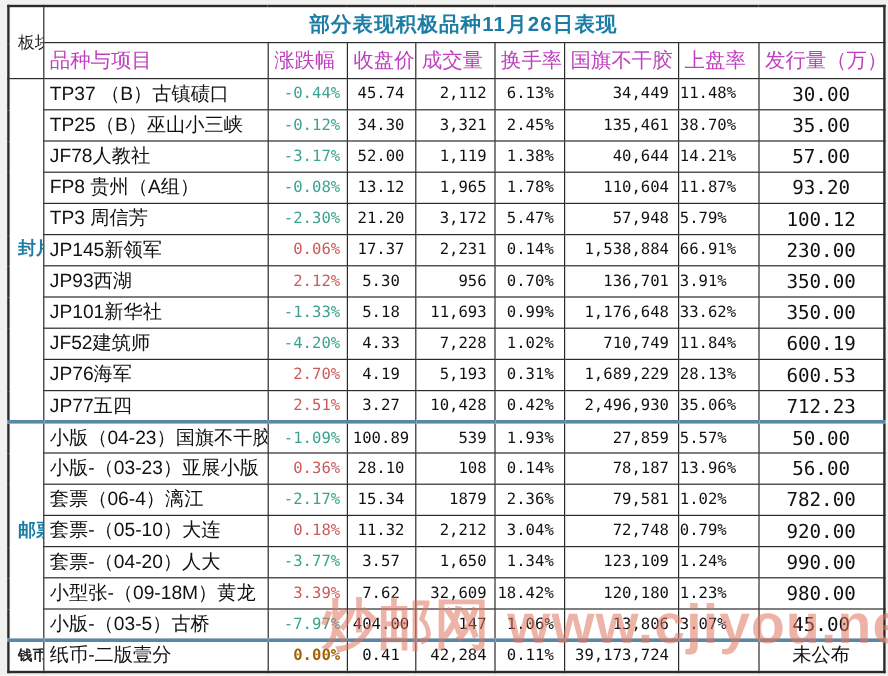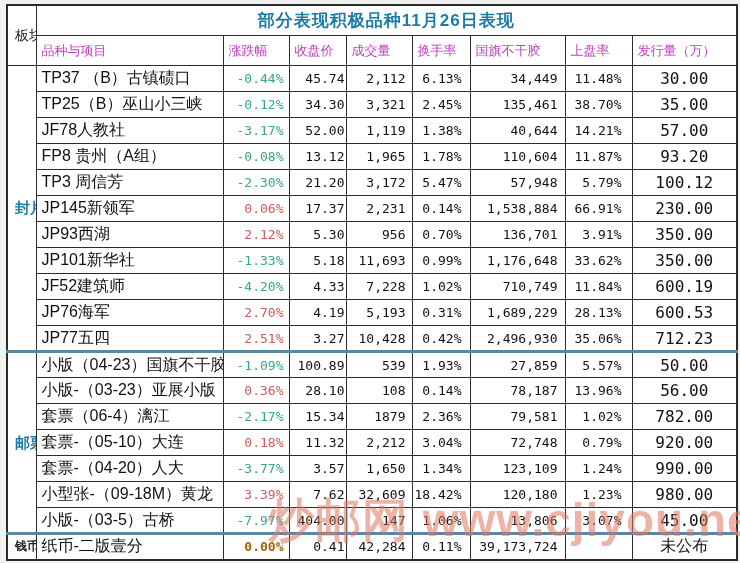--- a/index.html
+++ b/index.html
@@ -19,39 +19,39 @@
 
   td.title-cell {
     height:27px; text-align:center; font-weight:bold; font-size:17px;
     color:var(--title,#1b7da5); letter-spacing:1px;
   }
   td.corner-cell {
     text-align:center; color:#1d1d1d; font-size:14px; line-height:1.25;
     word-break:break-all; padding:0 7px; background:#fff;
   }
   tr.header-row td {
-    height:27px; color:var(--header,#bf3fbf); font-size:13px;
+    height:27px; color:var(--header,#bf3fbf); font-size:17px;
     text-align:left; padding-left:5px; font-weight:normal;
   }
   tbody tr { height:26px; }
 
   td.section-label {
     font-weight:bold; font-size:15px; text-align:center; line-height:1.3;
     word-break:break-all; padding:0 7px; background:#fff;
   }
   tr.section-start td { border-top:3px solid var(--divider,#5b87a5); }
 
   .num { font-family:"DejaVu Sans Mono", monospace; font-size:13px; }
   td.cell-name   { text-align:left;  padding-left:5px; font-size:16px; }
   td.cell-change { text-align:right; padding-right:5px;margin-top:48px; }
-  td.cell-close  { text-align:right; }
+  td.cell-close  { text-align:center; }
   td.cell-volume { text-align:right; padding-right:6px; }
   td.cell-turnover  { text-align:right; padding-right:8px; }
   td.cell-inventory { text-align:right; padding-right:7px; }
-  td.cell-listed    { text-align:right; padding-right:10px; }
+  td.cell-listed    { text-align:left; padding-right:10px; }
   td.cell-issue     { text-align:center; font-size:16px; }
 
   .neg  { color:var(--negative,#3aa390); }
   .pos  { color:var(--positive,#cd5a5a); }
   .zero { color:#a16207;font-weight:bold; }
 
   .watermark {
     position:absolute; left:268px; top:490px; width:472px; height:72px;
     font-size:46px; font-weight:bold; letter-spacing:1px;
     color:var(--watermark,#e0765f); opacity:0.55; white-space:nowrap;

